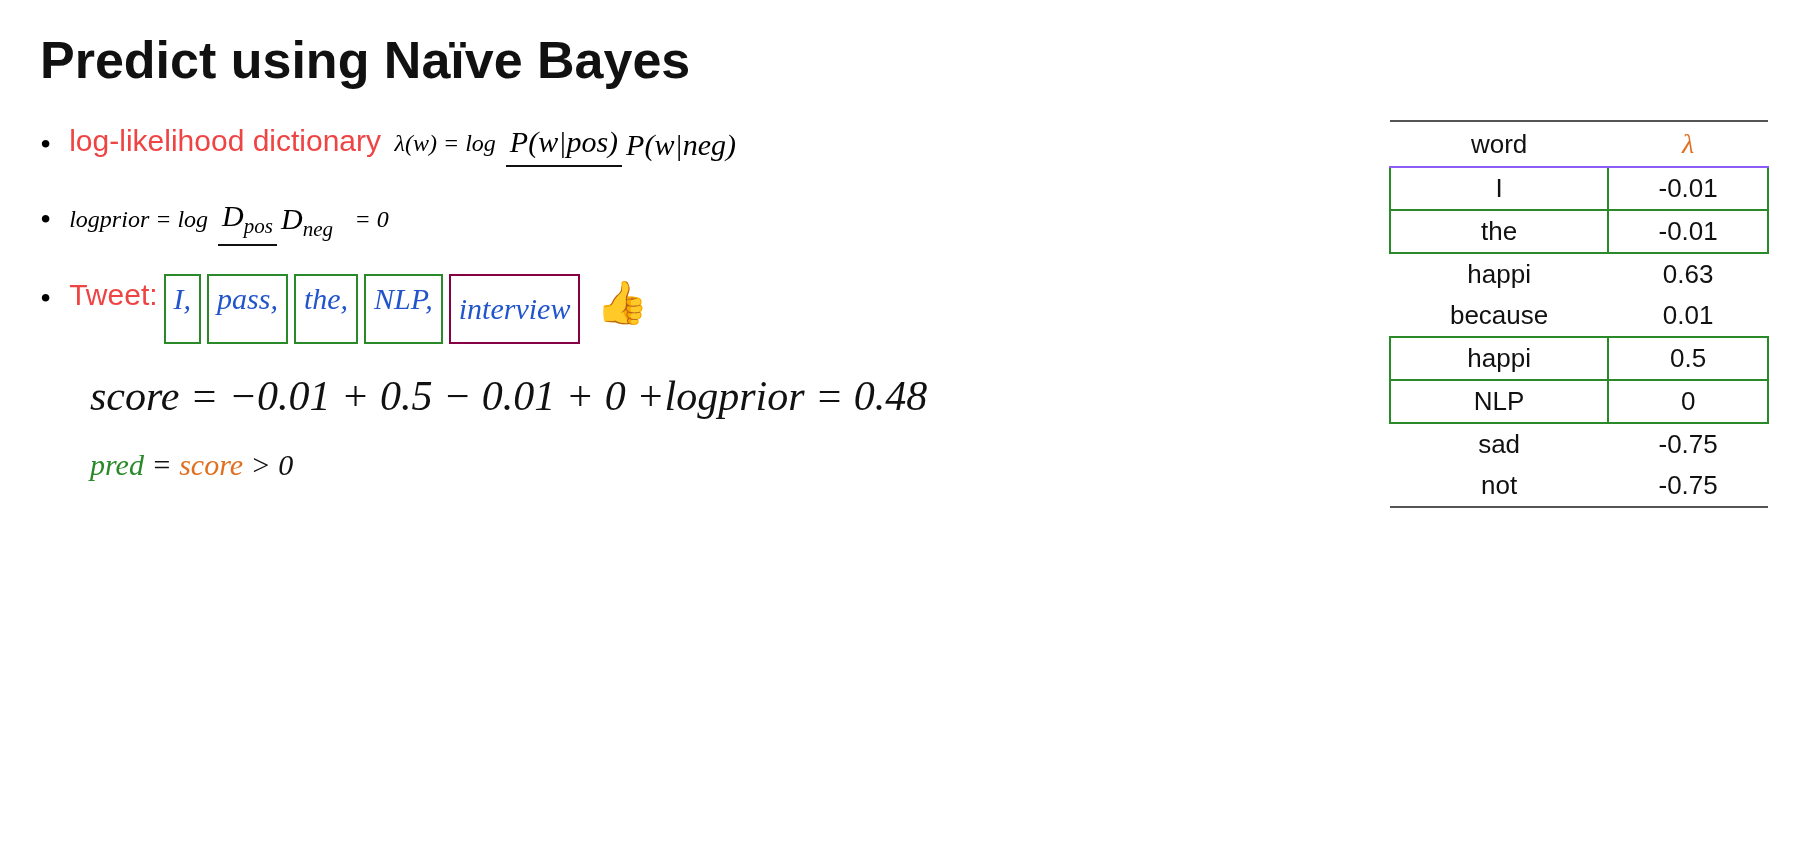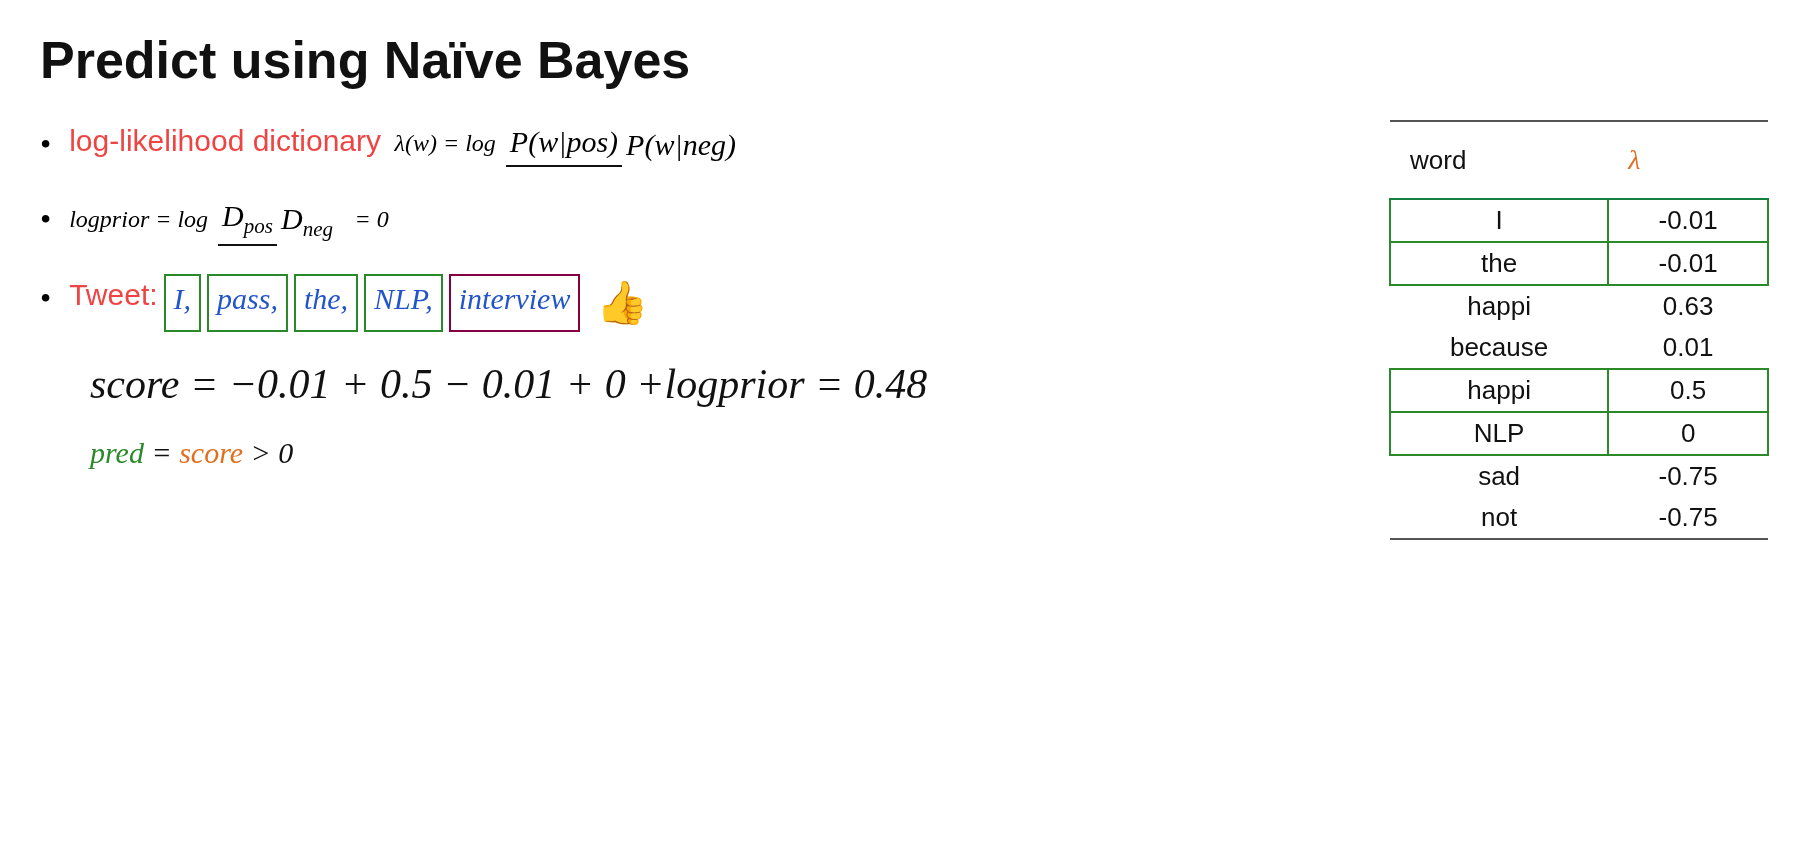--- a/index.html
+++ b/index.html
@@ -95,21 +95,21 @@
       color: #2255cc;
       padding: 2px 8px;
       font-family: 'Times New Roman', serif;
       font-style: italic;
       font-size: 30px;
     }
 
     .word-purple {
       border: 2.5px solid #880044;
       color: #2255cc;
-      padding: 2px 8px;
+      padding: 12px 8px;
       font-family: 'Times New Roman', serif;
       font-style: italic;
       font-size: 30px;
     }
 
     .thumbs-up {
       font-size: 42px;
       margin-left: 10px;
     }
 
@@ -154,25 +154,25 @@
 
     .lambda-table {
       width: 100%;
       border-collapse: collapse;
       font-family: 'Arial', sans-serif;
       font-size: 26px;
     }
 
     .table-header th {
       font-weight: normal;
-      padding: 22px 20px;
-      text-align: left;
+      padding: 6px 20px;
+      text-align: center;
       color: #111;
       border-top: 2px solid #555;
-      border-bottom: 2px solid #15803d;
+      border-bottom: 2px solid #8b5cf6;
     }
 
     .table-header th.lambda-header {
       color: #e07020;
       font-style: italic;
       font-family: 'Times New Roman', serif;
       font-size: 28px;
     }
 
     .lambda-table td {

